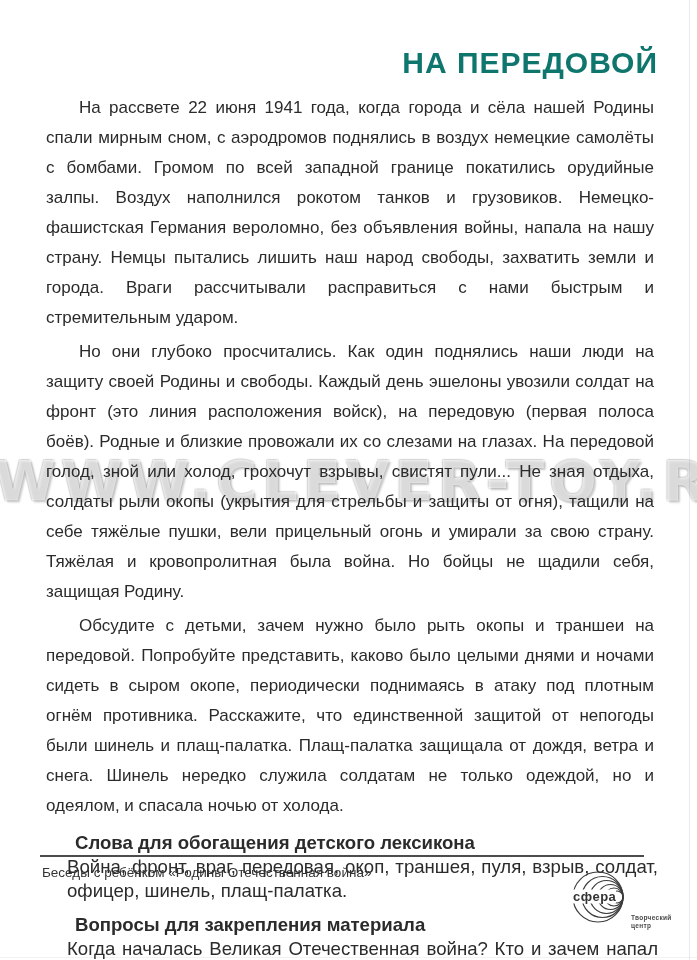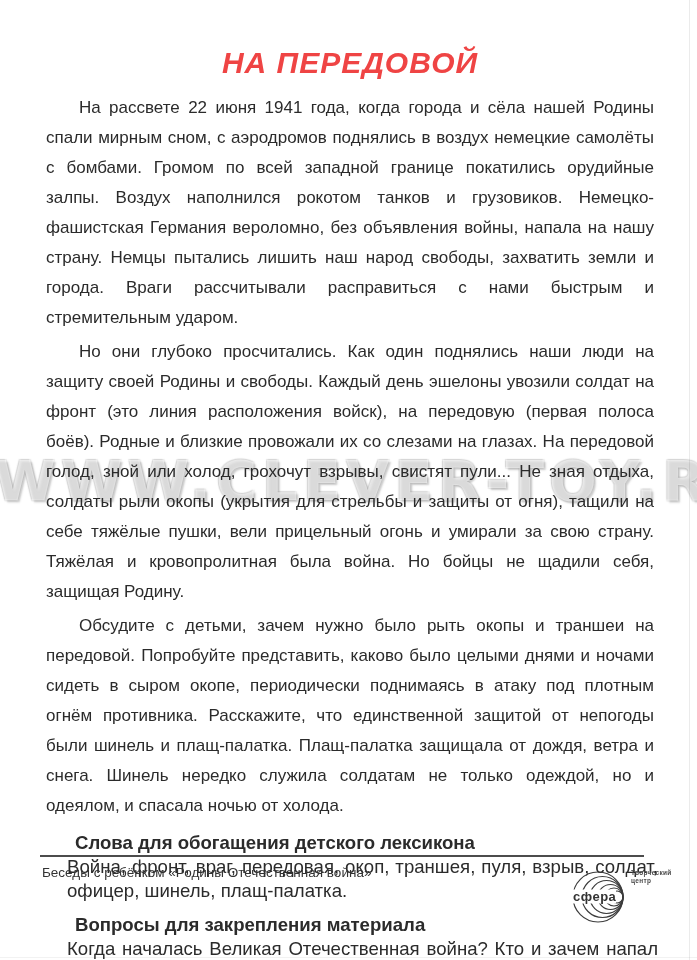--- a/index.html
+++ b/index.html
@@ -9,25 +9,24 @@
     margin:0 auto;
     background:#ffffff;
     overflow:hidden;
     font-family:"Liberation Sans", sans-serif;
     color:#2d2d2d;
     box-shadow:0 0 4px rgba(0,0,0,.25);
   }
   .content { position:absolute; left:42px; top:0; width:616px; }
   .title {
     margin:46px 0 13px;
-    text-align:center;
+    text-align:right;
     font-size:30px; font-weight:bold;
     letter-spacing:1px;
-    color:#ef4444;
-    font-style:italic;
+    color:#0f766e;
   }
   .body-par {
     margin:4px;
     font-size:17px; line-height:30px;
     text-align:justify;
     text-indent:33px;
     color:#2b2b2b;
   }
   .section { margin-left:25px; margin-top:9px; }
   .section-heading {
@@ -67,21 +66,21 @@
   }
   .footer-text {
     position:absolute;
     left:42px; top:863px;
     font-size:13.5px; line-height:19.5px;
     color:#333333;
   }
   .logo-wrap {
     position:absolute;
     left:571px; top:869px;
-    display:flex; align-items:flex-start; gap:4px;
+    display:flex; align-items:flex-end; gap:4px;
   }
   .logo-tagline {
     font-size:6.5px; line-height:7.5px;
     font-weight:bold;
     color:#4a4a4a;
     letter-spacing:0.3px;
   }
   .edge-right  { position:absolute; top:0; bottom:0; right:7px; width:1px; background:rgba(0,0,0,0.08); }
   .edge-bottom { position:absolute; left:0; right:0; bottom:2px; height:1px; background:rgba(0,0,0,0.05); }
 </style>

